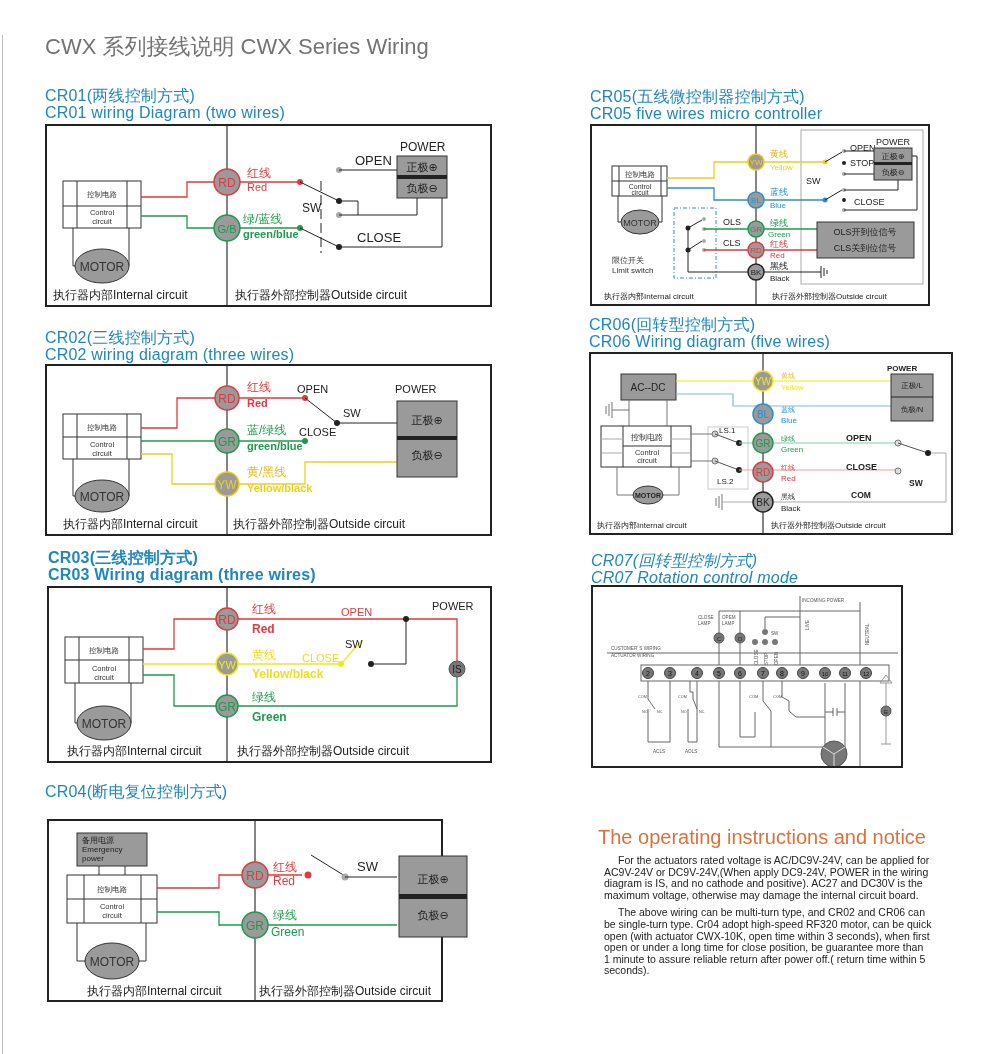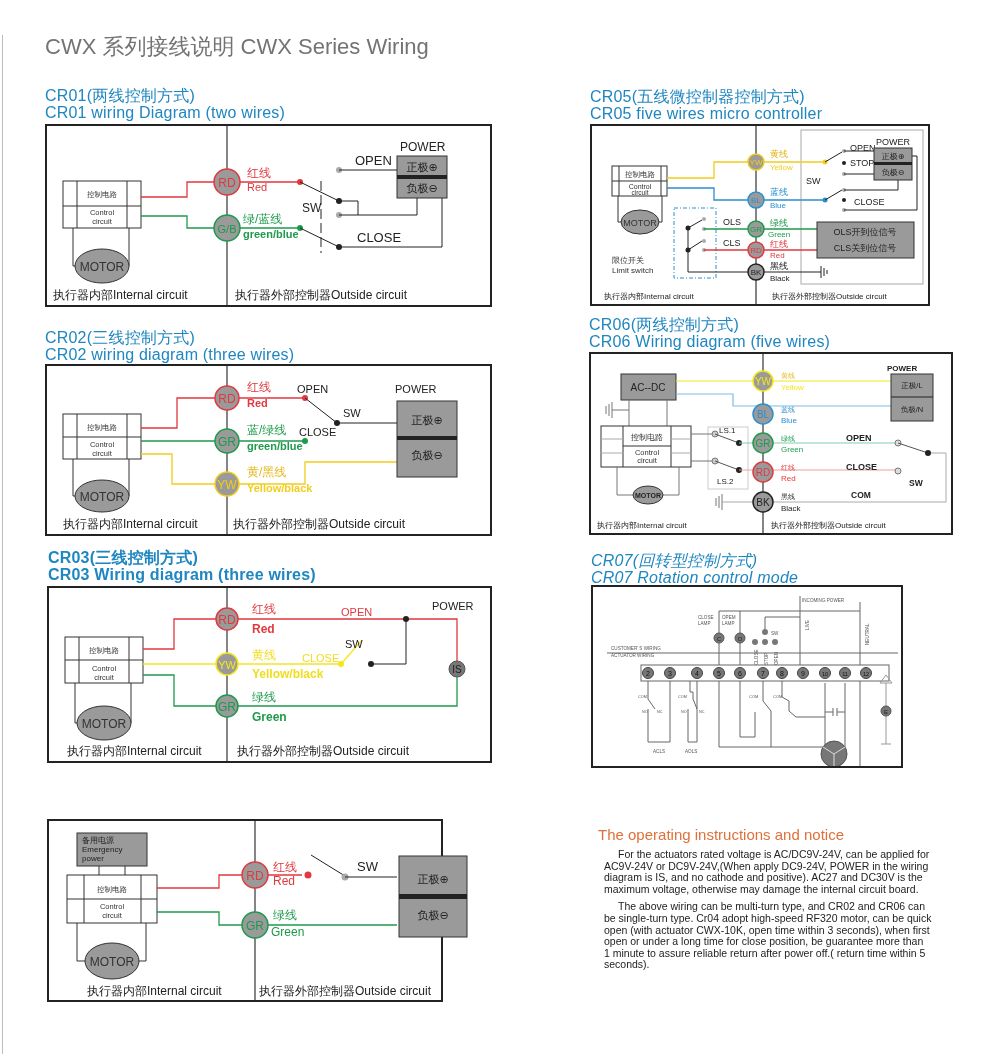--- a/index.html
+++ b/index.html
@@ -6,21 +6,21 @@
   html, body { margin: 0; padding: 0; }
   body { width: 1000px; height: 1054px; background: #ffffff; position: relative; overflow: hidden;
          font-family: "Liberation Sans", "DejaVu Sans", sans-serif; color: #222; }
   .edge-line { position: absolute; left: 2px; top: 35px; width: 1px; height: 1019px; background: #bdbdbd; }
   .page-title { position: absolute; left: 45px; top: 32px; font-size: 22px; color: #737373; white-space: nowrap; }
   .sec-title { position: absolute; color: #1e86c0; font-size: 16px; line-height: 17px; white-space: nowrap; letter-spacing: 0.2px; }
   .panel { position: absolute; border: 2px solid #222; background: #fff; }
   .panel svg { position: absolute; left: 0; top: 0; display: block; }
   svg text { font-family: "Liberation Sans", "DejaVu Sans", sans-serif; }
   .notice { position: absolute; left: 598px; top: 826px; width: 340px; }
-  .notice-title { color: #e0703a; font-size: 15px; margin-bottom: 3px; white-space: nowrap; }
+  .notice-title { color: #e0703a; font-size: 20px; margin-bottom: 3px; white-space: nowrap; }
   .notice-p { font-size: 10.5px; line-height: 11.6px; color: #222; margin: 6px; text-indent: 14px; }
 </style>
 </head>
 <body>
 
 <div class="edge-line"></div>
 <div class="page-title">CWX 系列接线说明 CWX Series Wiring</div>
 
 <div class="sec-title" style="left:45px;top:87px;">
   <div>CR01(两线控制方式)</div>
@@ -213,20 +213,21 @@
   <g>
     <circle cx="408" cy="81" r="8" fill="#777" stroke="#555"></circle>
     <text x="408" y="85" font-size="10" text-anchor="middle" fill="#222">IS</text>
   </g>
   <text x="18" y="167" font-size="12" fill="#222">执行器内部Internal circuit</text>
   <text x="188" y="167" font-size="12" fill="#222">执行器外部控制器Outside circuit</text>
 </svg>
 </div>
 
 <div class="sec-title" style="left:45px;top:783px;">
+  <div>CR04(断电复位控制方式)</div>
 </div>
 <div class="panel" style="left:47px;top:819px;width:396px;height:183px;">
 <svg width="443" height="179" viewBox="0 0 443 179">
   <line x1="206" y1="0" x2="206" y2="179" stroke="#333" stroke-width="1.2"></line>
   <g>
     <rect x="28" y="12" width="70" height="33" fill="#9a9a9a" stroke="#333"></rect>
     <text x="33" y="22" font-size="8" fill="#222">备用电源</text>
     <text x="33" y="31" font-size="8" fill="#222">Emergency</text>
     <text x="33" y="40" font-size="8" fill="#222">power</text>
   </g>
@@ -389,21 +390,21 @@
     <line x1="229" y1="140" x2="229" y2="152" stroke="#222"></line>
     <line x1="232" y1="142" x2="232" y2="150" stroke="#222"></line>
     <line x1="235" y1="144" x2="235" y2="148" stroke="#222"></line>
   </g>
   <text x="12" y="173" font-size="8" fill="#222">执行器内部Internal circuit</text>
   <text x="180" y="173" font-size="8" fill="#222">执行器外部控制器Outside circuit</text>
 </svg>
 </div>
 
 <div class="sec-title" style="left:589px;top:316px;">
-  <div>CR06(两线控制方式)</div>
+  <div>CR06(回转型控制方式)</div>
   <div>CR06 Wiring diagram (five wires)</div>
 </div>
 <div class="panel" style="left:589px;top:352px;width:364px;height:183px;">
 <svg width="360" height="179" viewBox="0 0 360 179">
   <line x1="172" y1="0" x2="172" y2="179" stroke="#333" stroke-width="1.2"></line>
   <g>
     <rect x="30" y="20" width="55" height="26" fill="#9a9a9a" stroke="#333"></rect>
     <text x="57" y="37" font-size="10" text-anchor="middle" fill="#222">AC--DC</text>
   </g>
   <g>

